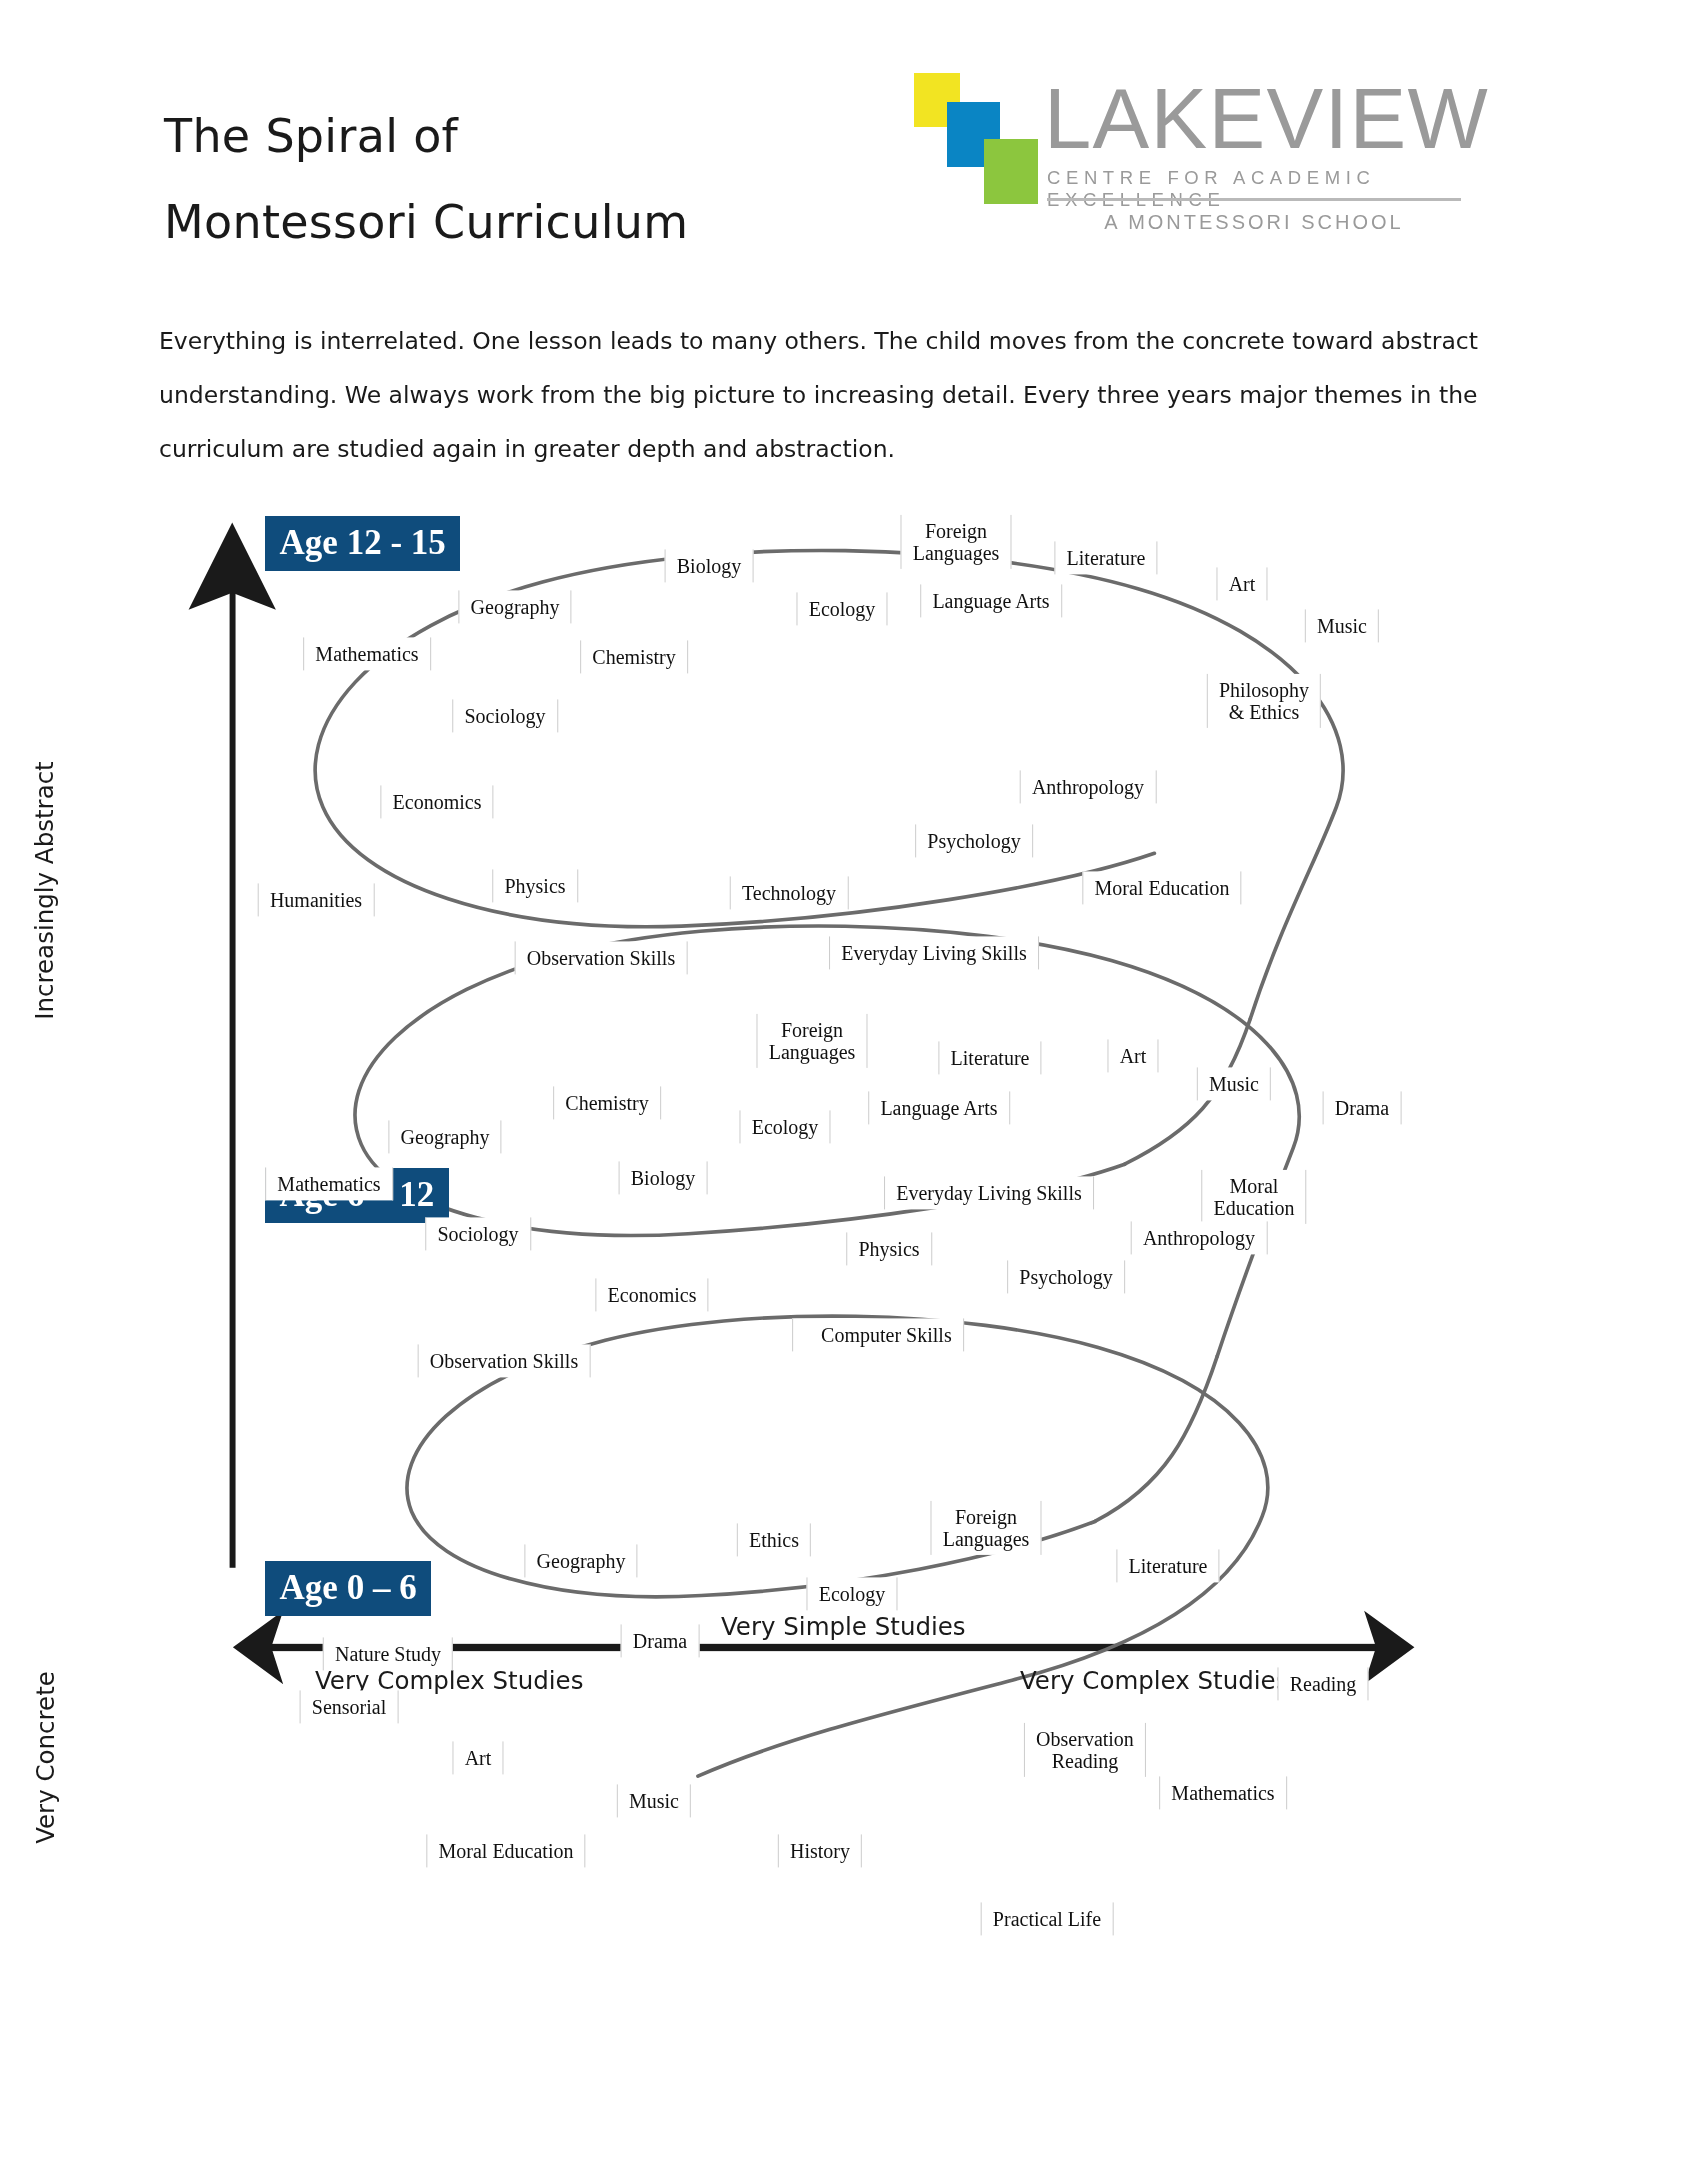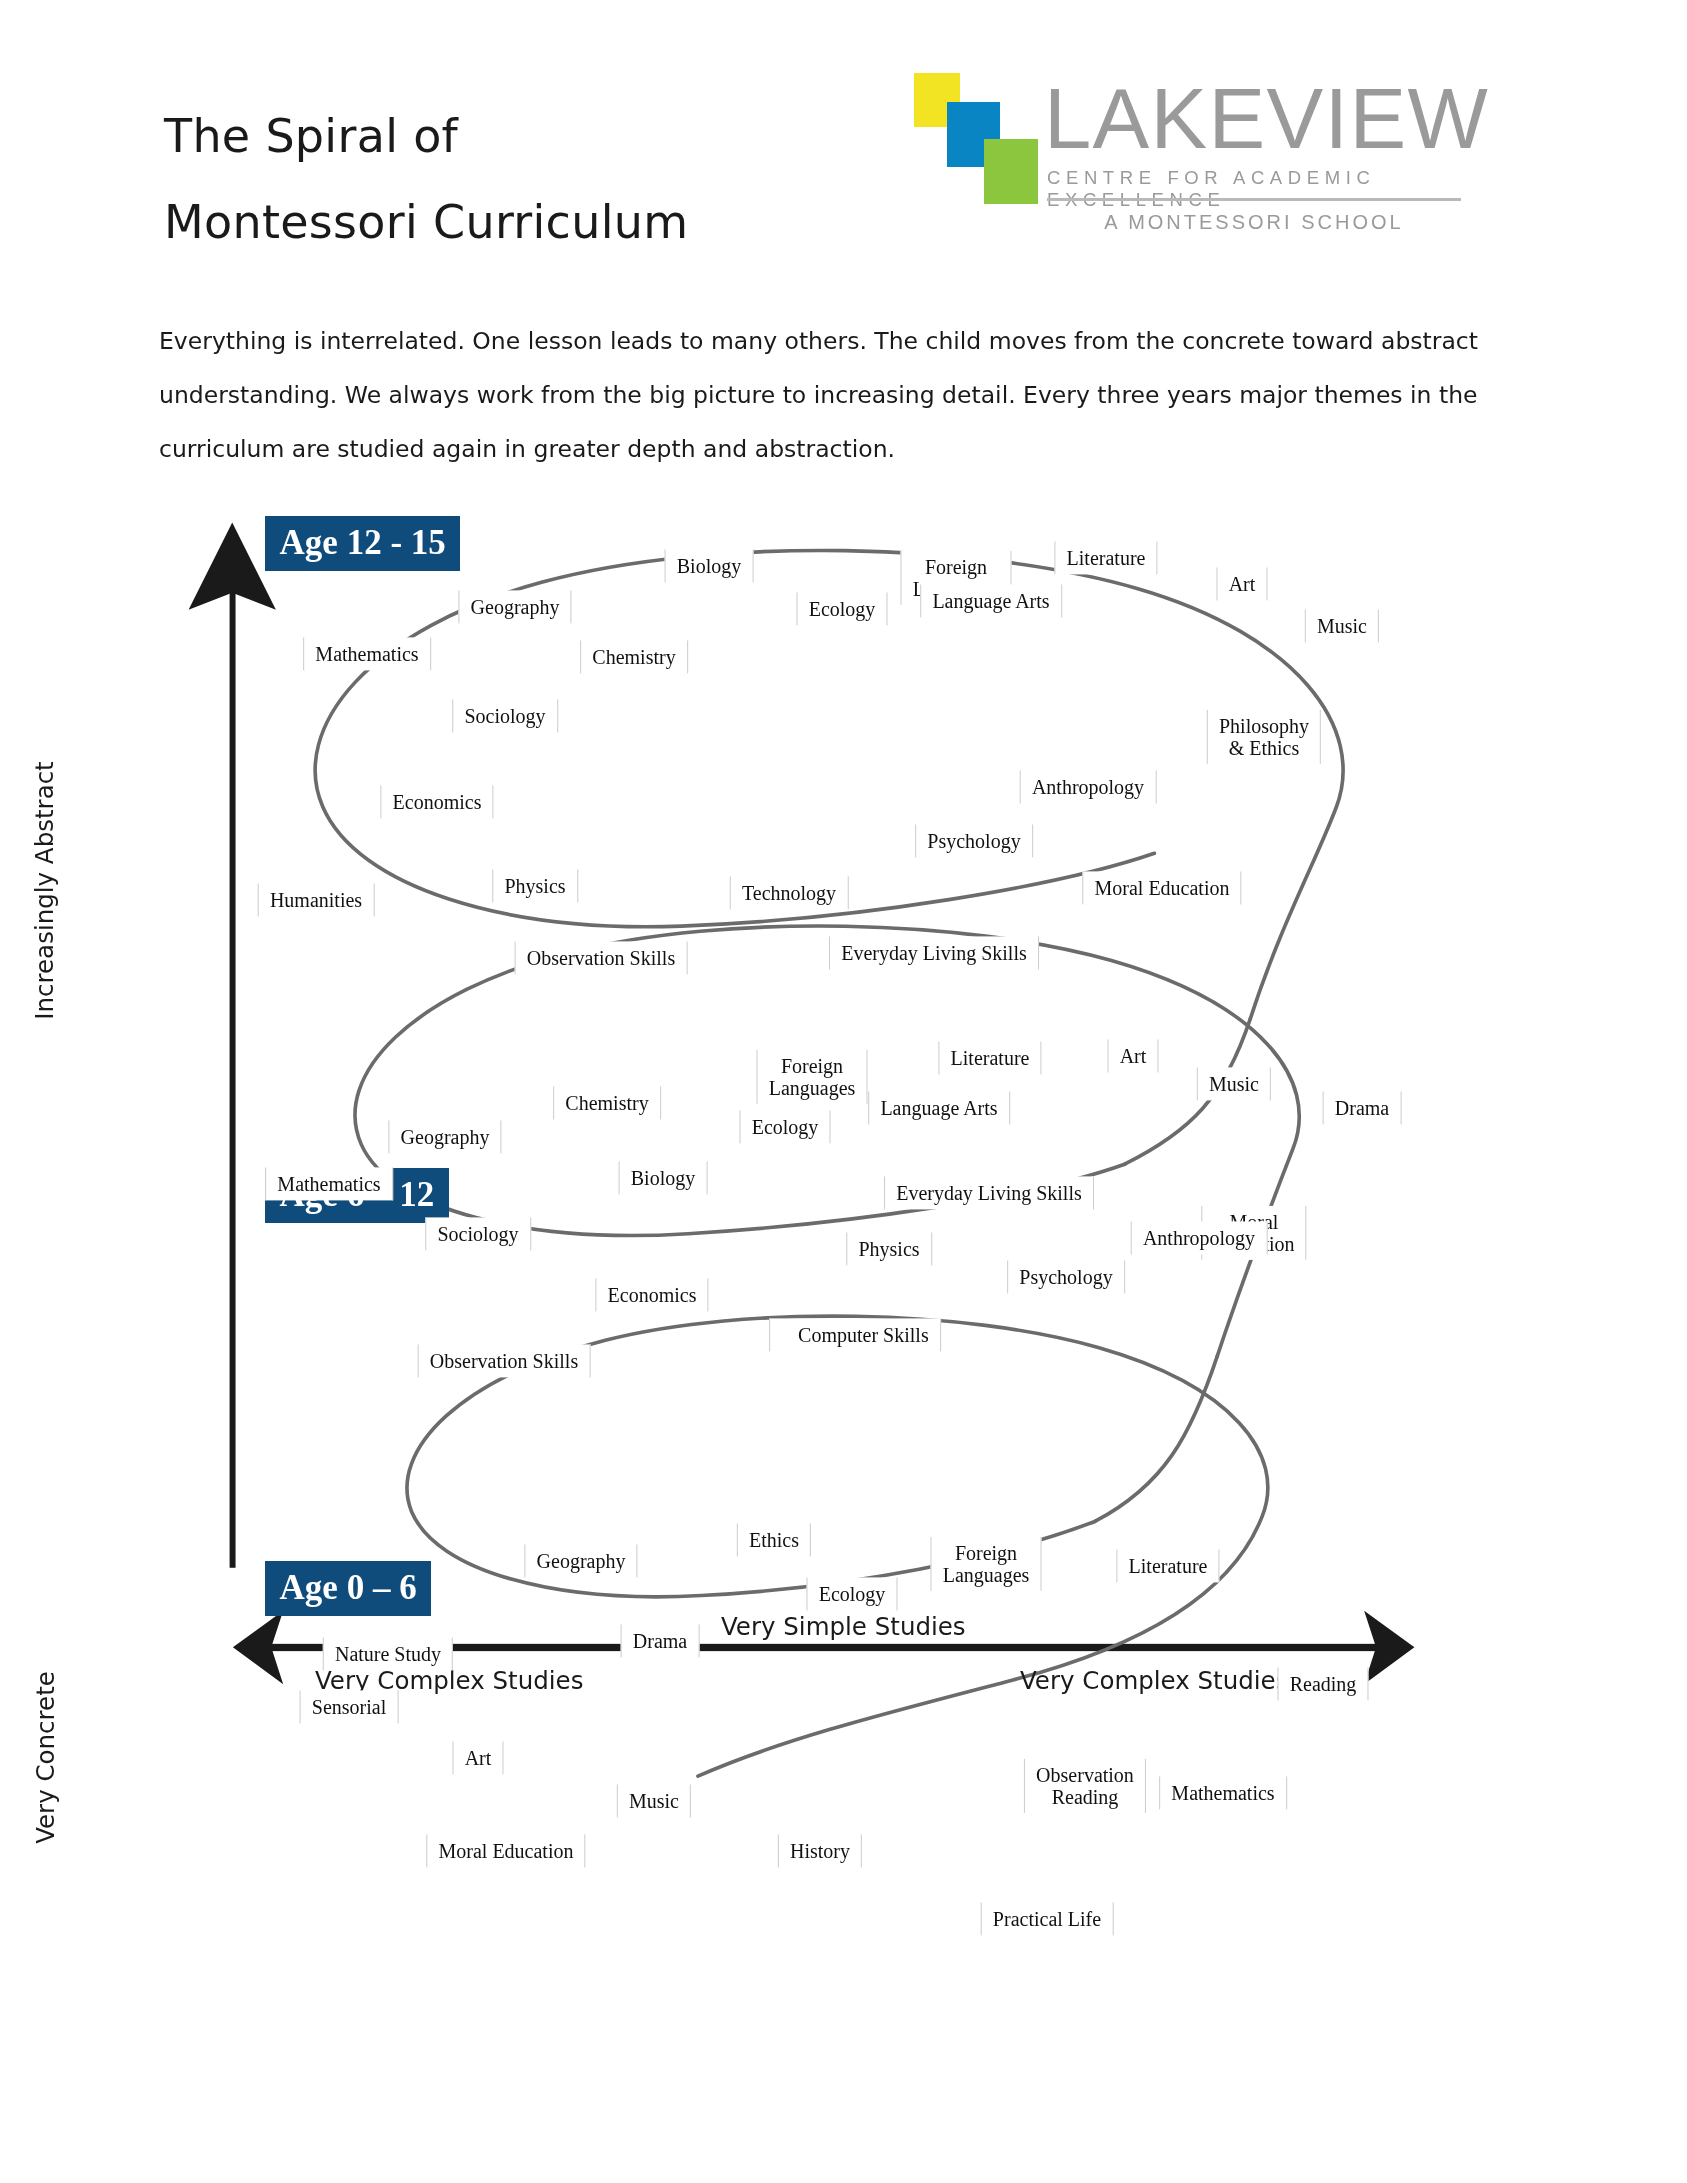--- a/index.html
+++ b/index.html
@@ -47,21 +47,21 @@
   .age-badge{position:absolute;background:#0f4c7c;color:#ffffff;
              font-family:"Liberation Serif",serif;font-weight:700;
              font-size:35px;line-height:1;padding:8.6px 14.6px 11.2px 14.6px;white-space:nowrap;}
 
   
   .chip{position:absolute;transform:translate(-50%,-50%);
         font-family:"Liberation Serif",serif;font-size:20px;color:#111111;
         line-height:24px;text-align:center;white-space:nowrap;
         background:#ffffff;padding:4.6px 11.2px;
         border-left:1.3px solid #cccccc;border-right:1.3px solid #cccccc;}
-  .chip.two{white-space:normal;line-height:22.5px;margin-top:36px;}
+  .chip.two{white-space:normal;line-height:22.5px;}
 </style>
 </head>
 <body>
 
 <div id="header">
 
   <div id="title-block">
     <div class="title-line">The Spiral of</div>
     <div class="title-line">Montessori Curriculum</div>
   </div>
@@ -184,21 +184,21 @@
       <div class="chip" style="left: 989px; top: 730px;">Everyday Living Skills</div>
       <div class="chip two" style="left: 1254px; top: 734px;">
         <div>Moral</div>
         <div>Education</div>
       </div>
       <div class="chip" style="left: 478px; top: 771px;">Sociology</div>
       <div class="chip" style="left: 1199px; top: 775px;">Anthropology</div>
       <div class="chip" style="left: 889px; top: 786px;">Physics</div>
       <div class="chip" style="left: 1066px; top: 814px;">Psychology</div>
       <div class="chip" style="left: 652px; top: 832px;">Economics</div>
-      <div class="chip" style="left: 855px; top: 872px; padding-left: 28px;">Computer Skills</div>
+      <div class="chip" style="left: 878px; top: 872px; padding-left: 28px;">Computer Skills</div>
       <div class="chip" style="left: 504px; top: 898px;">Observation Skills</div>
       <div class="age-badge" style="left: 265px; top: 1098px;">Age 0 – 6</div>
       <div class="chip" style="left: 774px; top: 1077px;">Ethics</div>
       <div class="chip two" style="left: 986px; top: 1065px;">
         <div>Foreign</div>
         <div>Languages</div>
       </div>
       <div class="chip" style="left: 1168px; top: 1103px;">Literature</div>
       <div class="chip" style="left: 581px; top: 1098px;">Geography</div>
       <div class="chip" style="left: 852px; top: 1131px;">Ecology</div>

